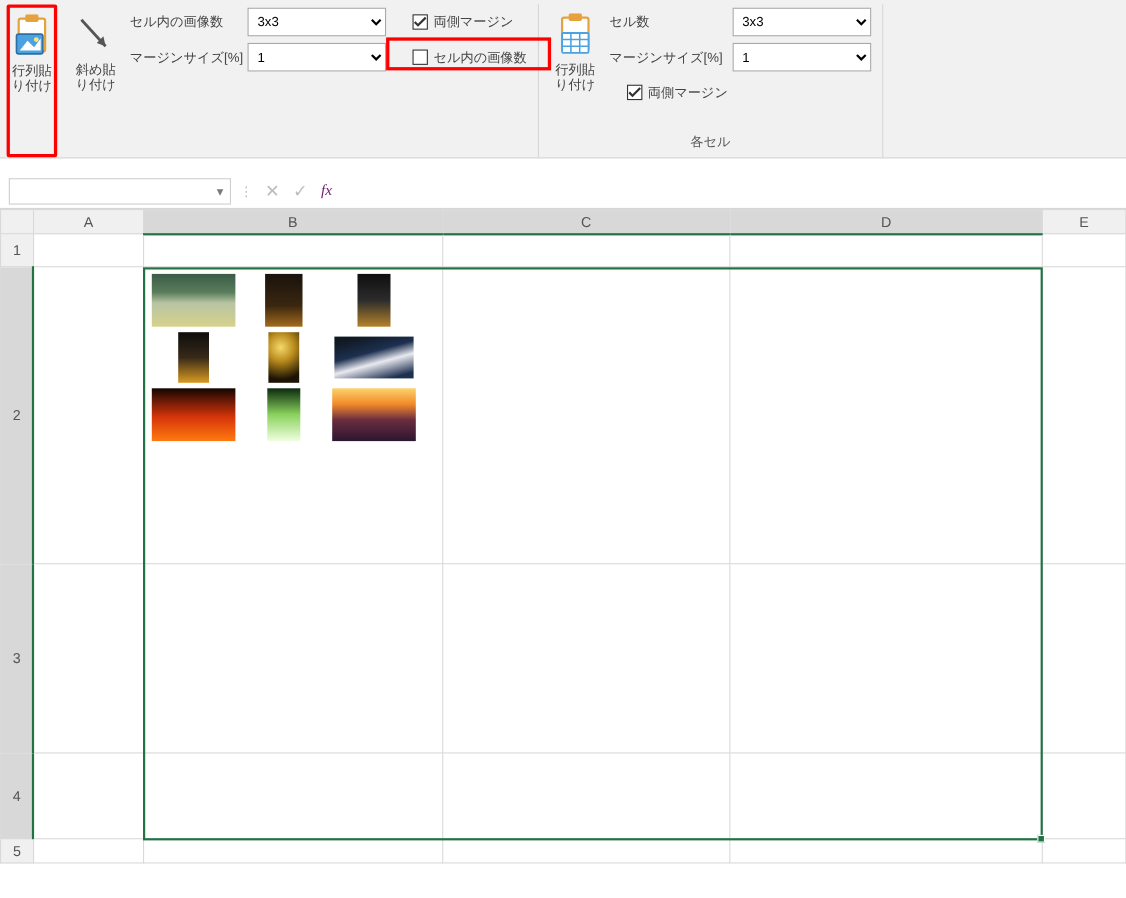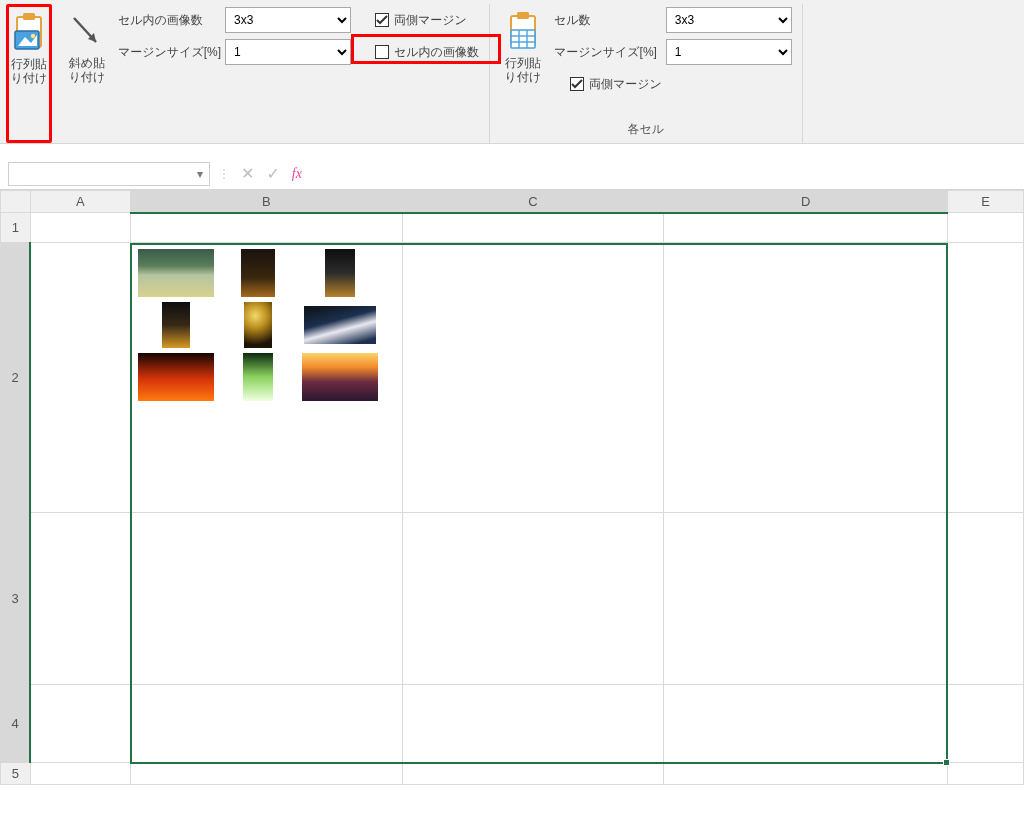--- a/index.html
+++ b/index.html
@@ -89,21 +89,21 @@
   }
   .namebox {
     width: 202px; height: 24px; border:1px solid #cfcfcf; background:#fff;
     display:flex; align-items:center; justify-content:flex-end; padding: 0 6px;
   }
   .namebox .dd { color:#7a7a7a; }
   .fx-icons { display:flex; gap:12px; align-items:center; color:#bdbdbd;}
   .fx-icons .dots { letter-spacing:-1px;}
   .fx-icons .x { font-size:16px;}
   .fx-icons .chk2 { font-size:16px;}
-  .fx-label { font-style: italic; font-family: "Times New Roman", serif; color:#ec4899; font-size:14px;}
+  .fx-label { font-style: italic; font-family: "Times New Roman", serif; color:#701a75; font-size:14px;}
   .fx-input { flex:1; height:24px; border:none; background:transparent; }
 
   
   .grid-wrap { position: relative; }
   table.sheet { border-collapse: collapse; width: 1024px; }
   table.sheet th, table.sheet td {
     border: 1px solid #d9d9d9;
     padding: 0;
     font-weight: normal;
     color:#555;

